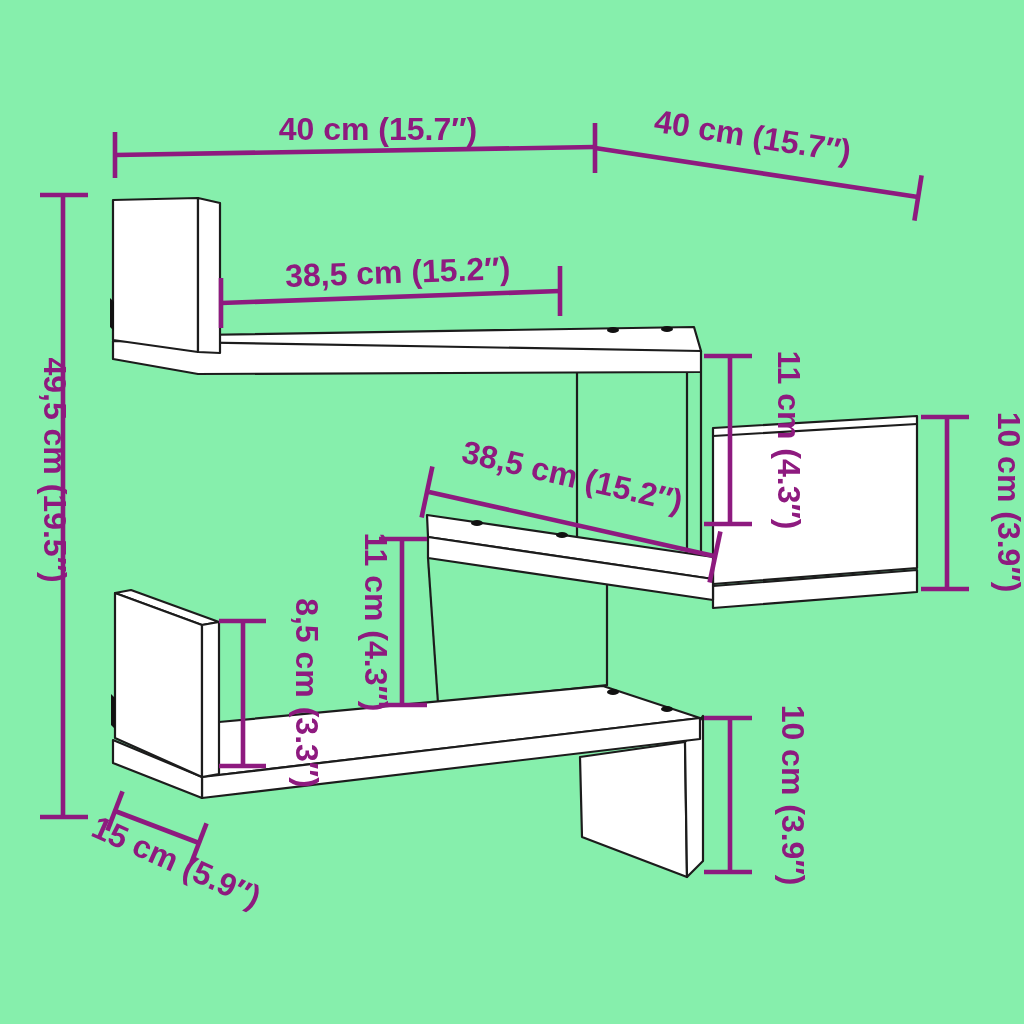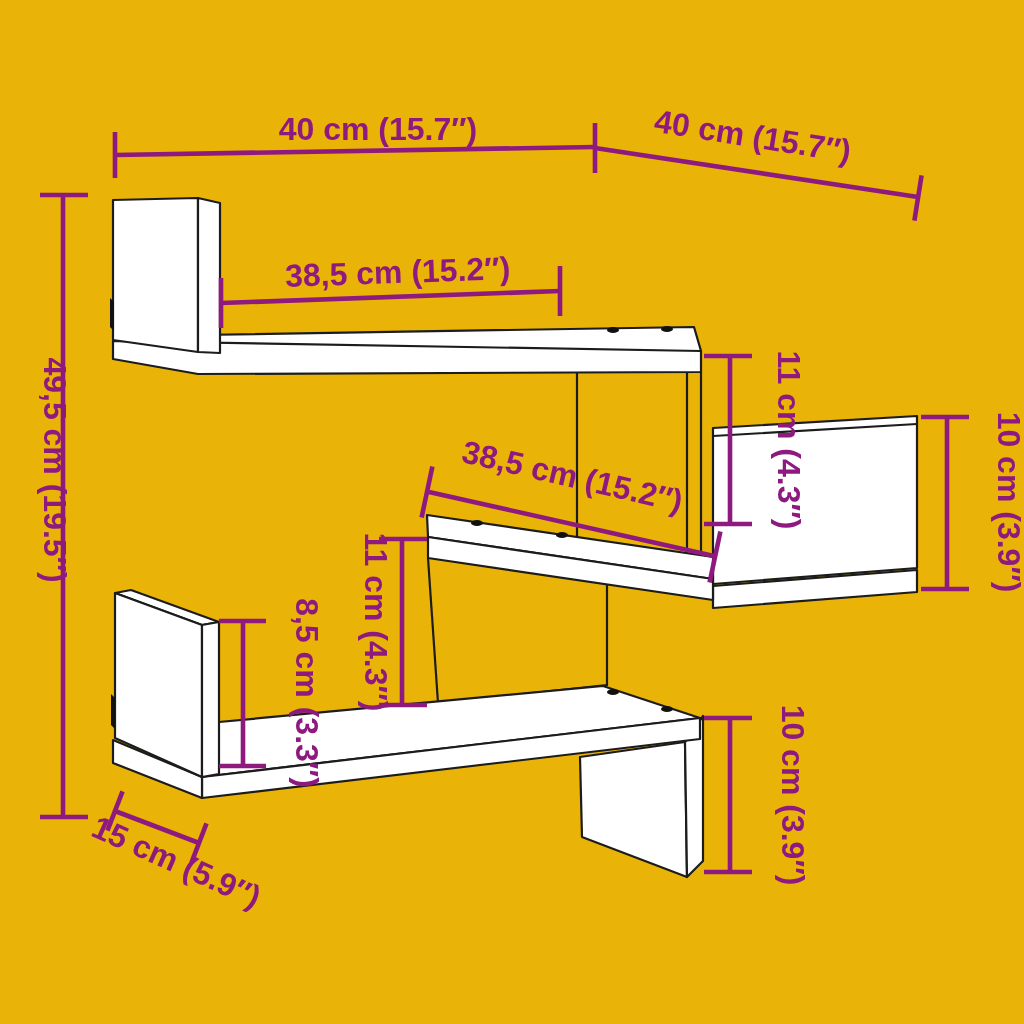--- a/index.html
+++ b/index.html
@@ -1,17 +1,17 @@
 <!DOCTYPE html>
 <html><head>
 <meta charset="utf-8">
 <style>
   html,body{margin:0;padding:0;background:#ffffff;}
   body{width:1024px;height:1024px;overflow:hidden;font-family:"Liberation Sans",sans-serif;}
-  #diagram-wrap{width:1024px;height:1024px;position:relative;background:#eab308;}
+  #diagram-wrap{width:1024px;height:1024px;position:relative;background:#86efac;}
   svg{display:block;}
   .wood{fill:#ffffff;stroke:#1c1c1c;stroke-width:2.2;stroke-linejoin:round;}
   .wood-line{fill:none;stroke:#1c1c1c;stroke-width:2.2;stroke-linecap:round;}
   .mark{fill:#111111;stroke:none;}
   .dim{stroke:#8e1a7f;stroke-width:4.6;fill:none;stroke-linecap:butt;}
   .dim-text{fill:#8e1a7f;font-family:"Liberation Sans",sans-serif;font-weight:700;
             font-size:32px;letter-spacing:0px;}
 </style>
 </head>
 <body>

